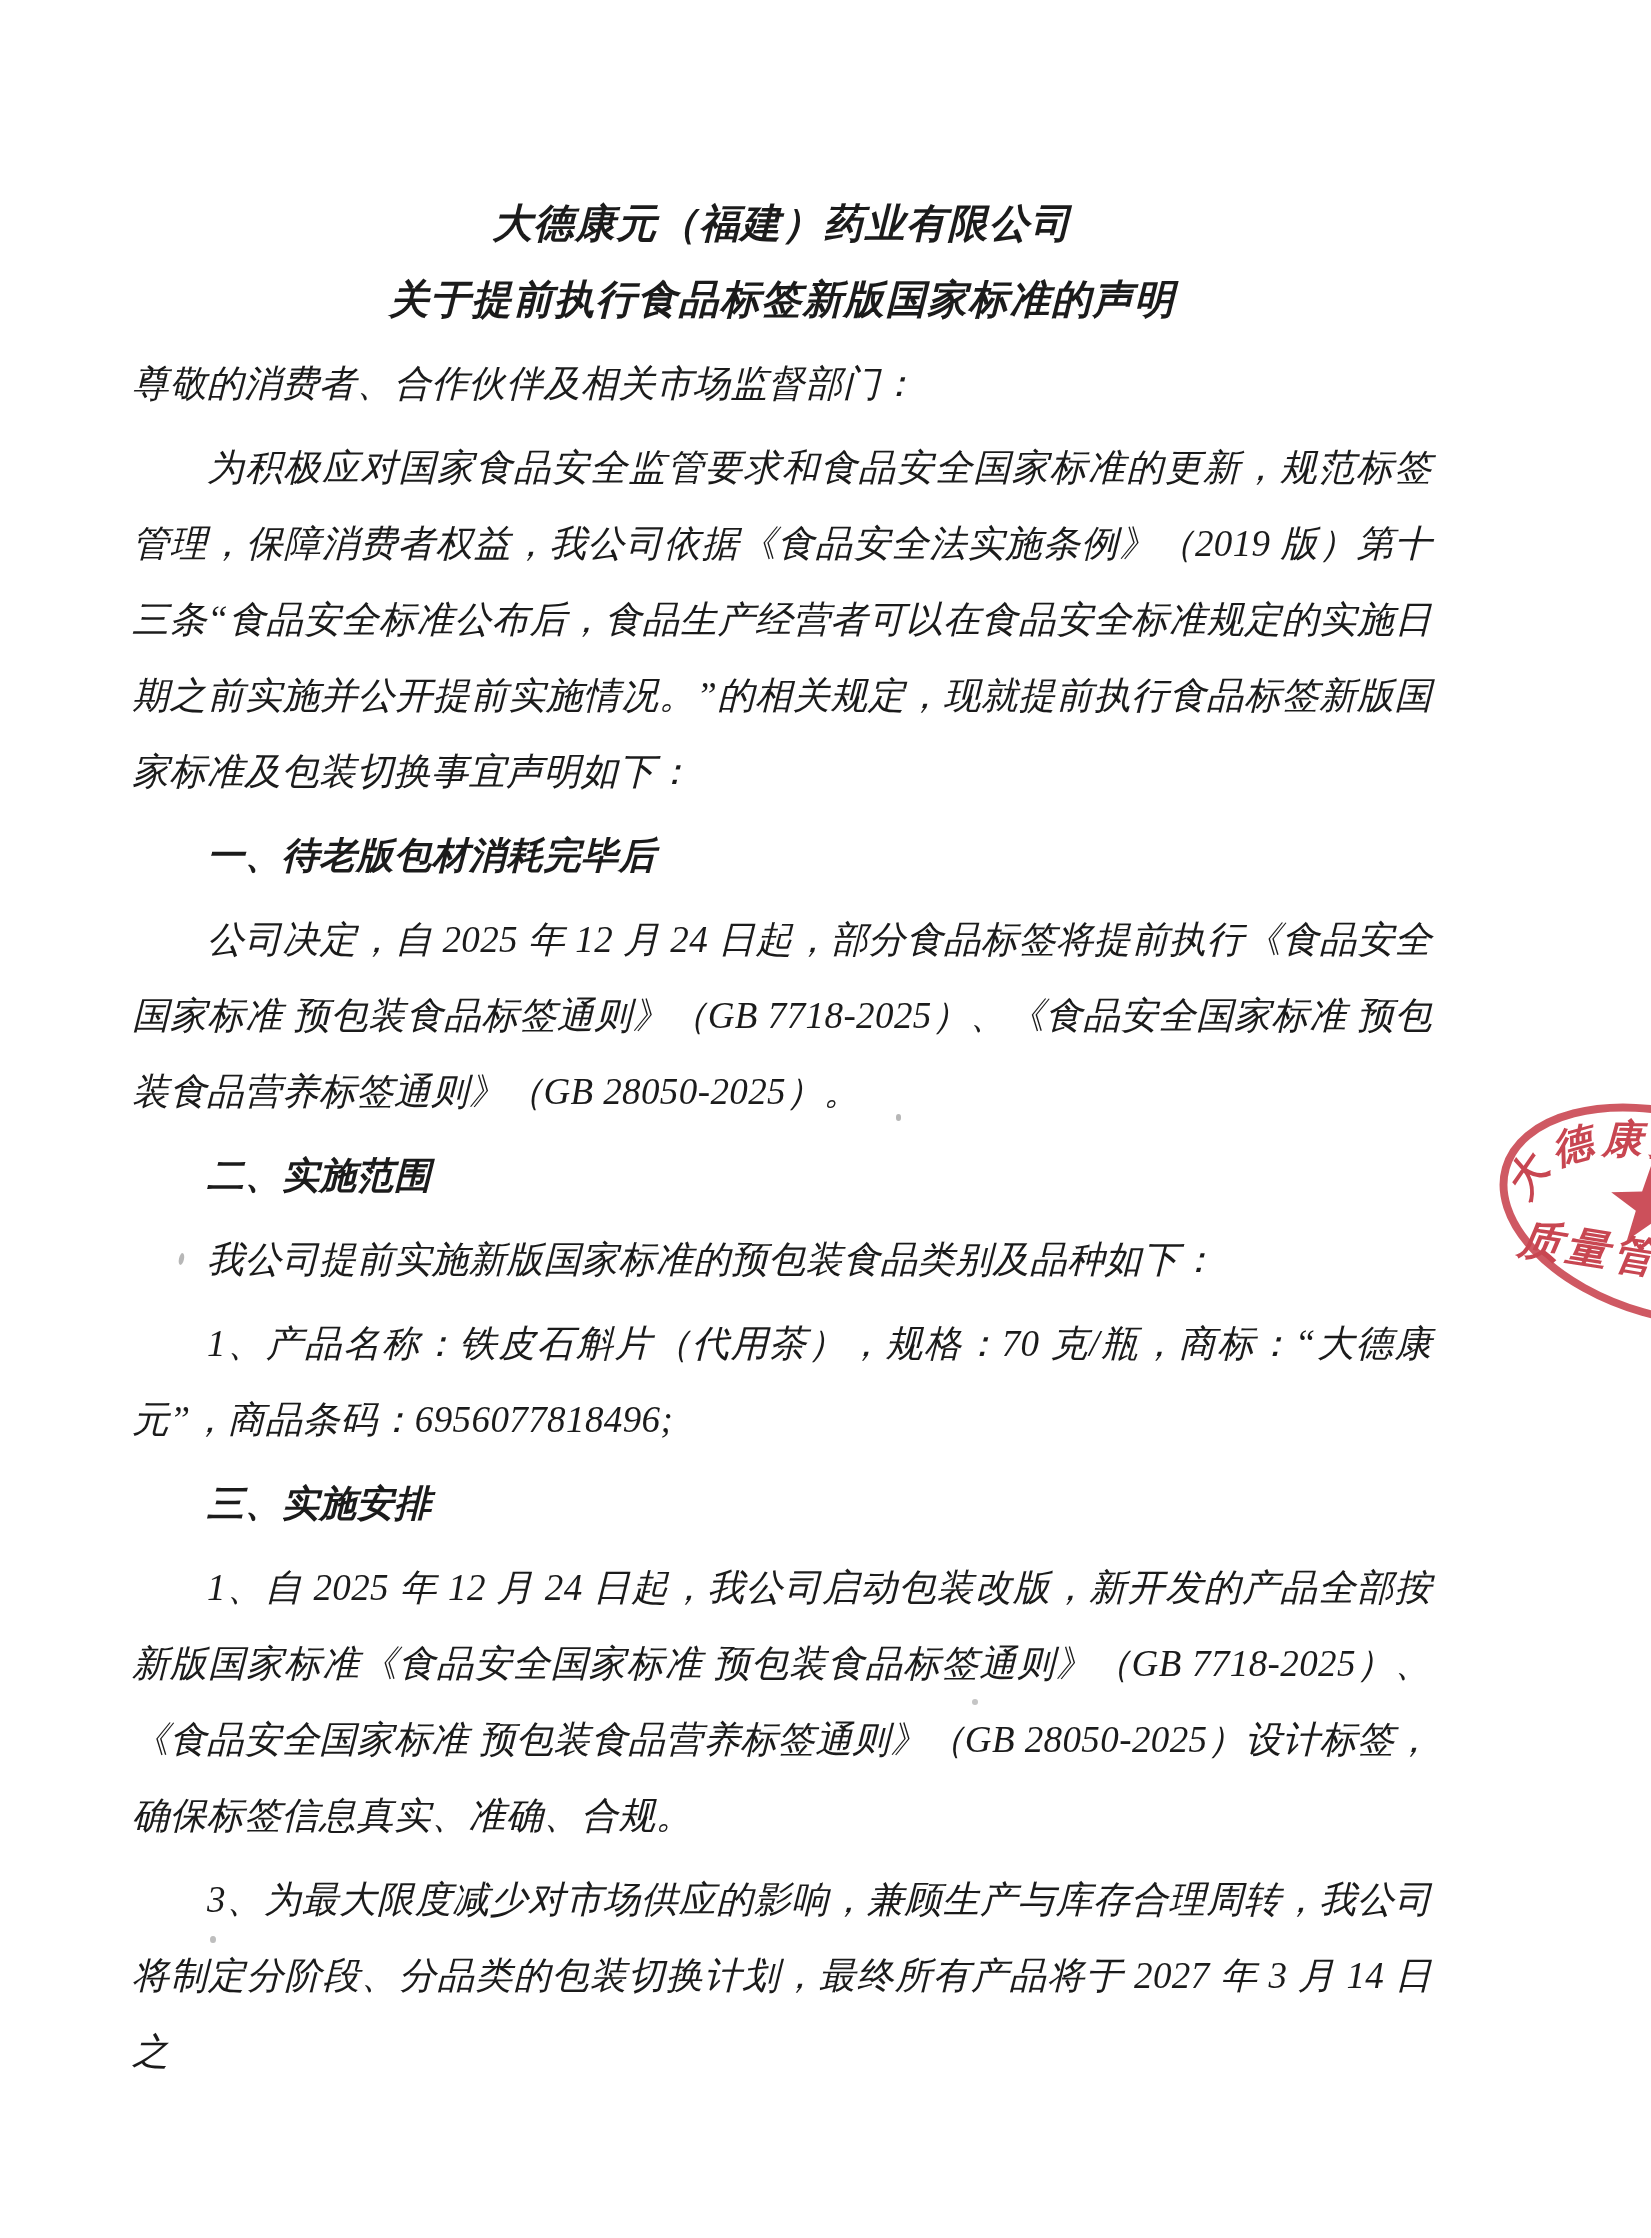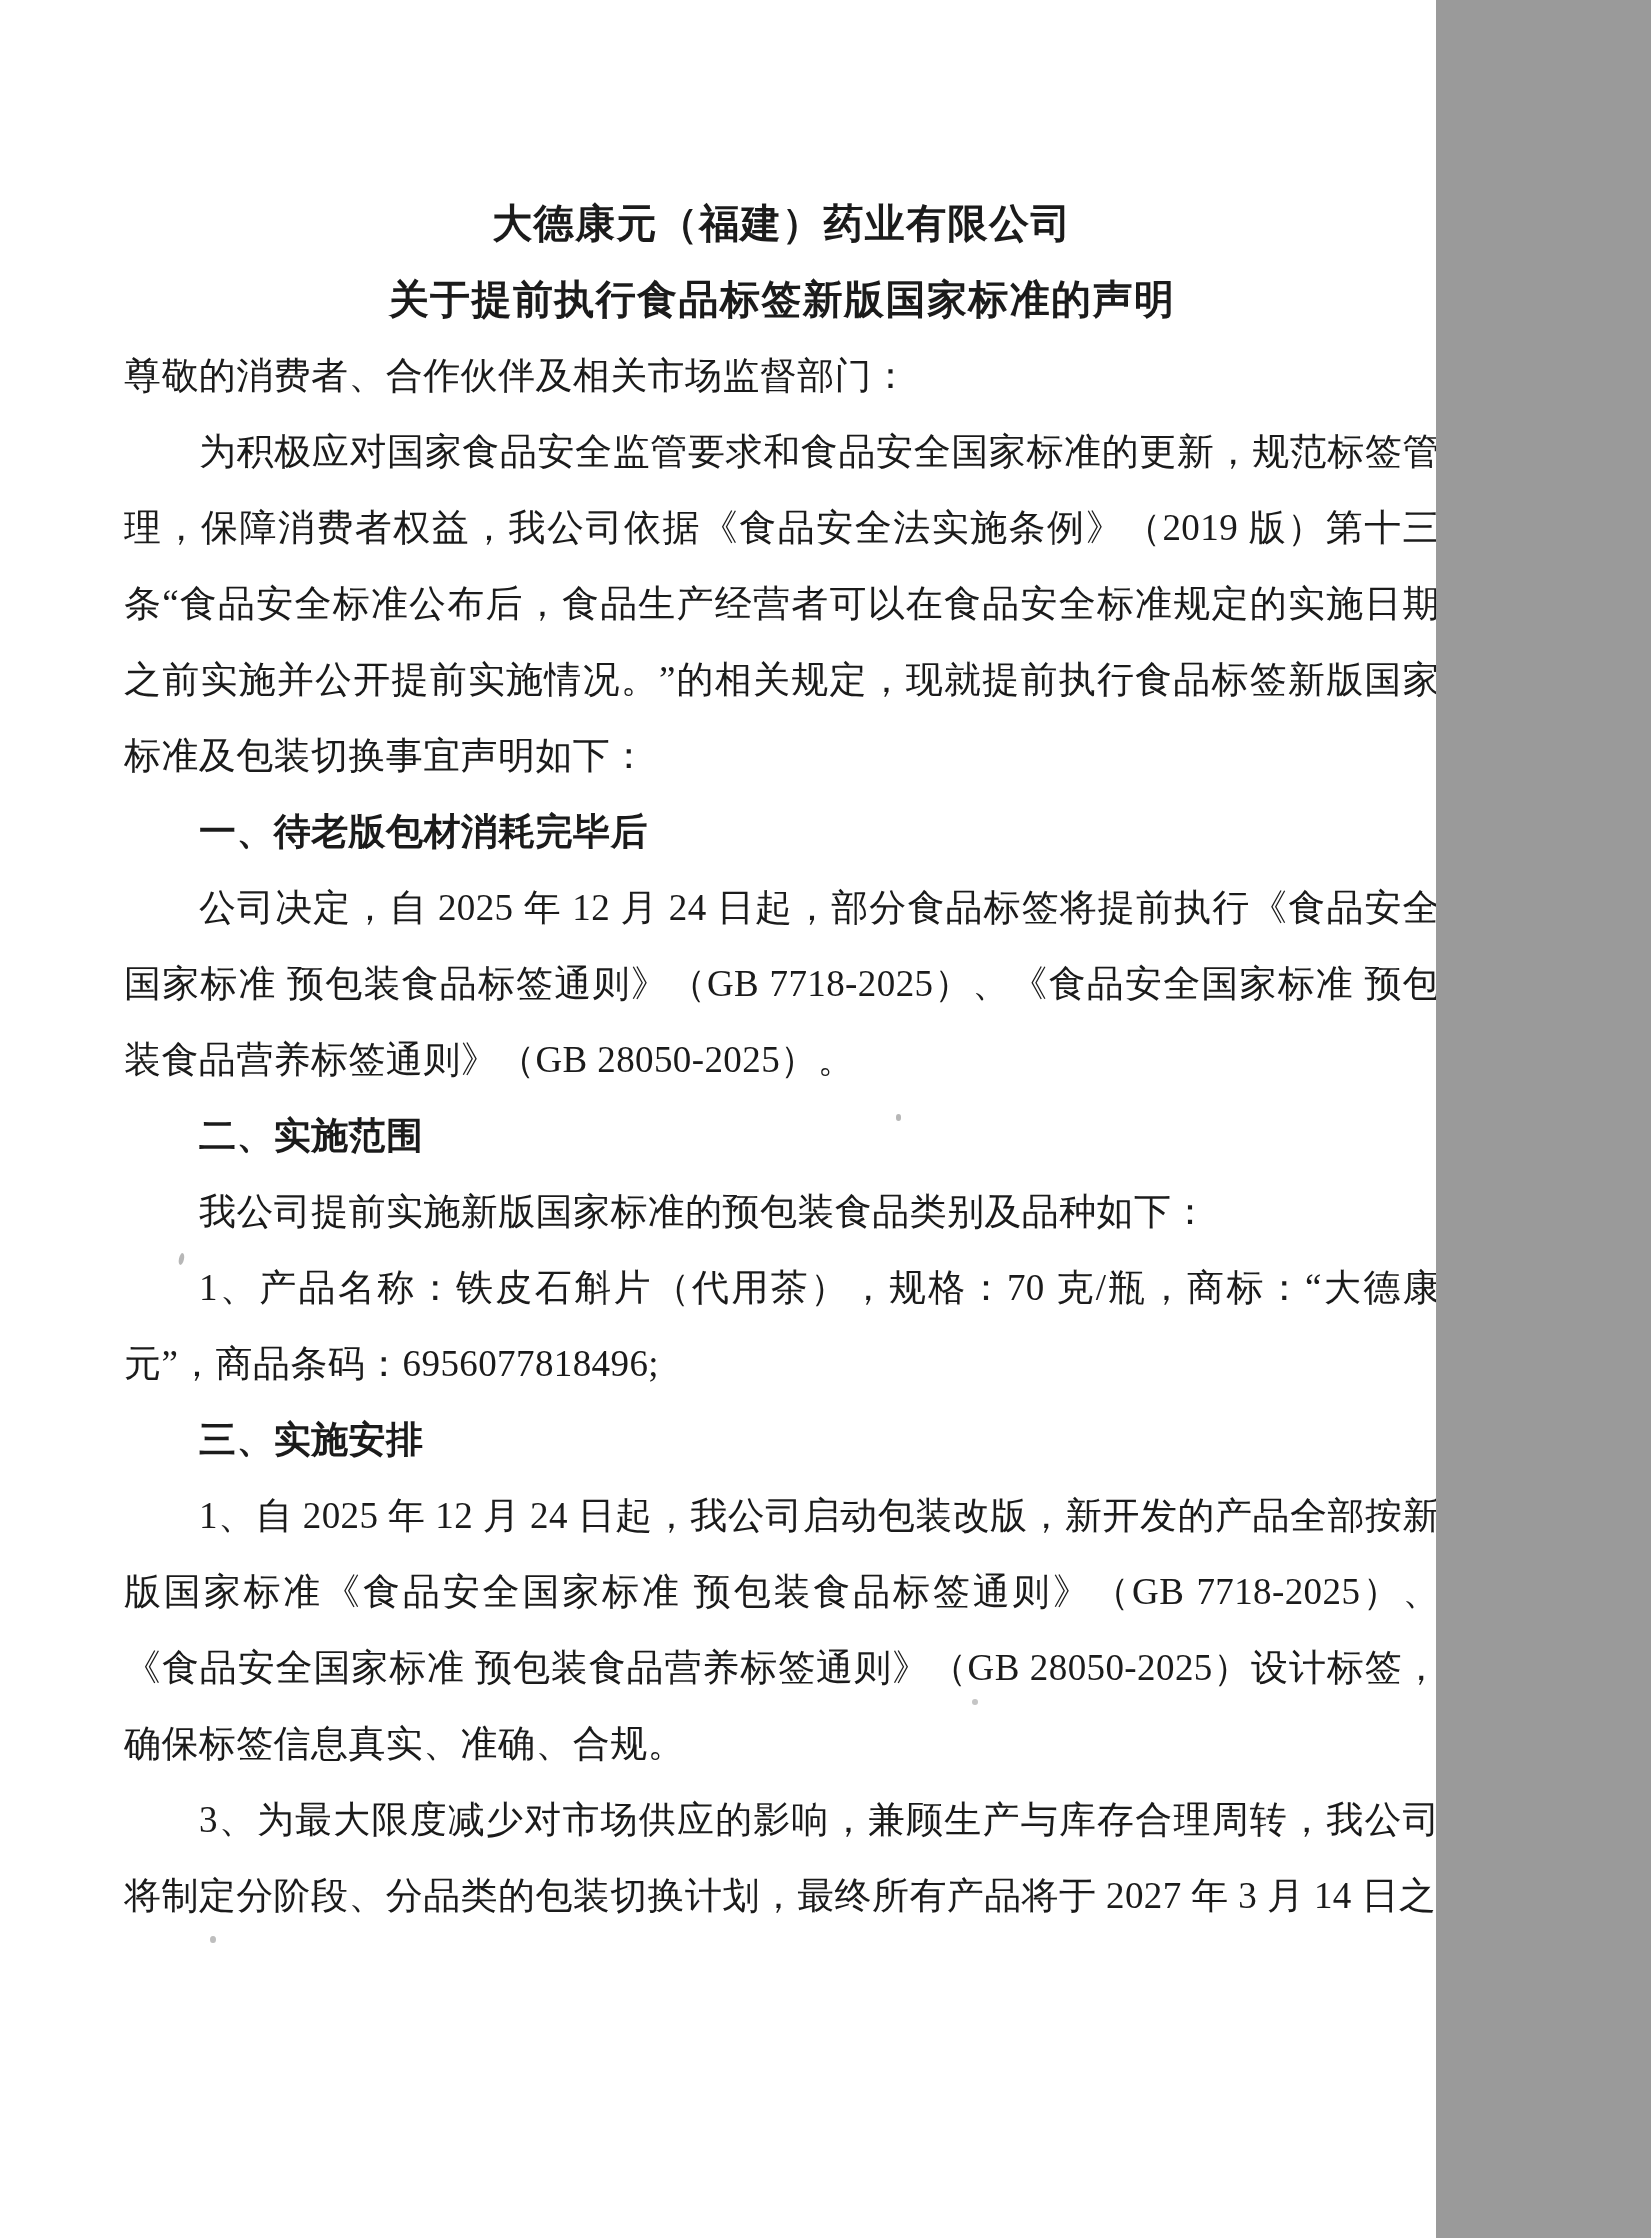--- a/index.html
+++ b/index.html
@@ -1,38 +1,39 @@
 <!DOCTYPE html>
 <html lang="zh" style="font-size:11.5px"><head>
 <meta charset="utf-8">
 <style>
   html,body{margin:0;padding:0;background:#9a9a9a;}
   .page{
     position:relative;
-    width:1436px;height:2239px;
+    width:1651px;height:2239px;
     background:#ffffff;
     overflow:hidden;
     font-family:"Liberation Serif","DejaVu Serif",serif;
     color:#1b1b1b;
+    font-style:italic;
   }
   .doc{
     position:absolute;
     left:124px;top:186px;
     width:1316px;
   }
   .title{
     font-size:40px;
     font-weight:700;
     text-align:center;
     line-height:76px;
     letter-spacing:1.4px;
     white-space:nowrap;
   }
   .salute,.para{
-    margin:0;
+    margin:8px;
     font-size:37px;
     line-height:76px;
     text-align:justify;
     letter-spacing:0.4px;
   }
   .para{ text-indent:75px; }
   .heading{ font-weight:700; }
   .stamp-svg{
     position:absolute;
     left:1469px;top:1071px;

